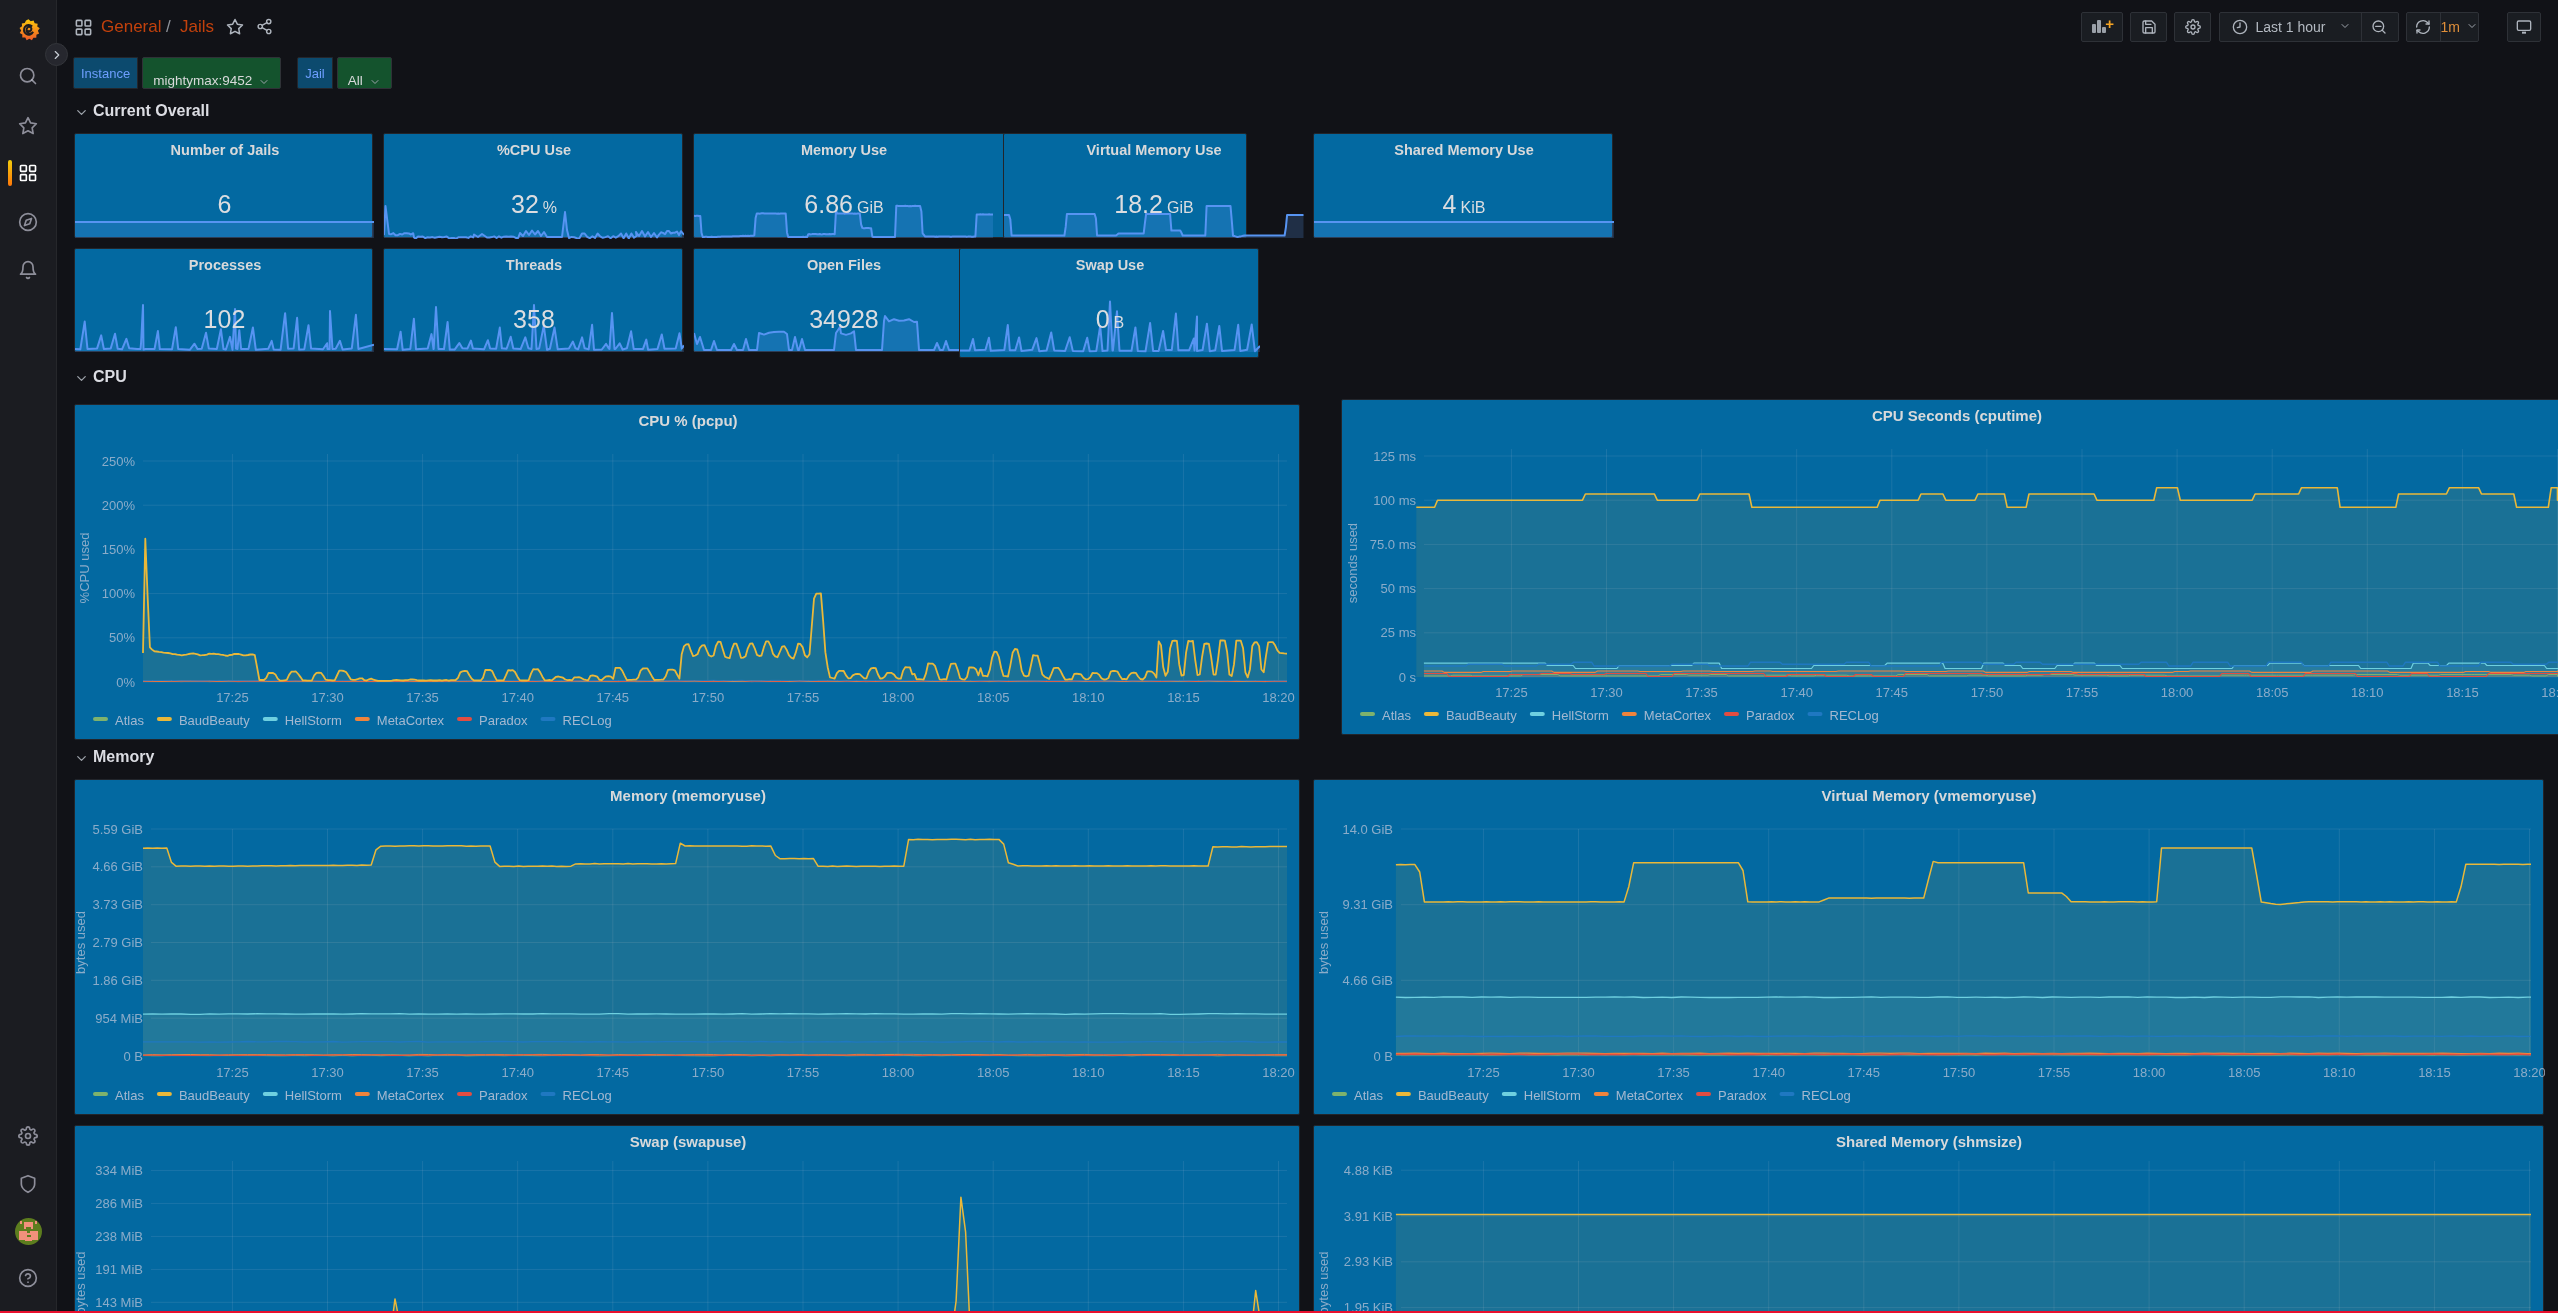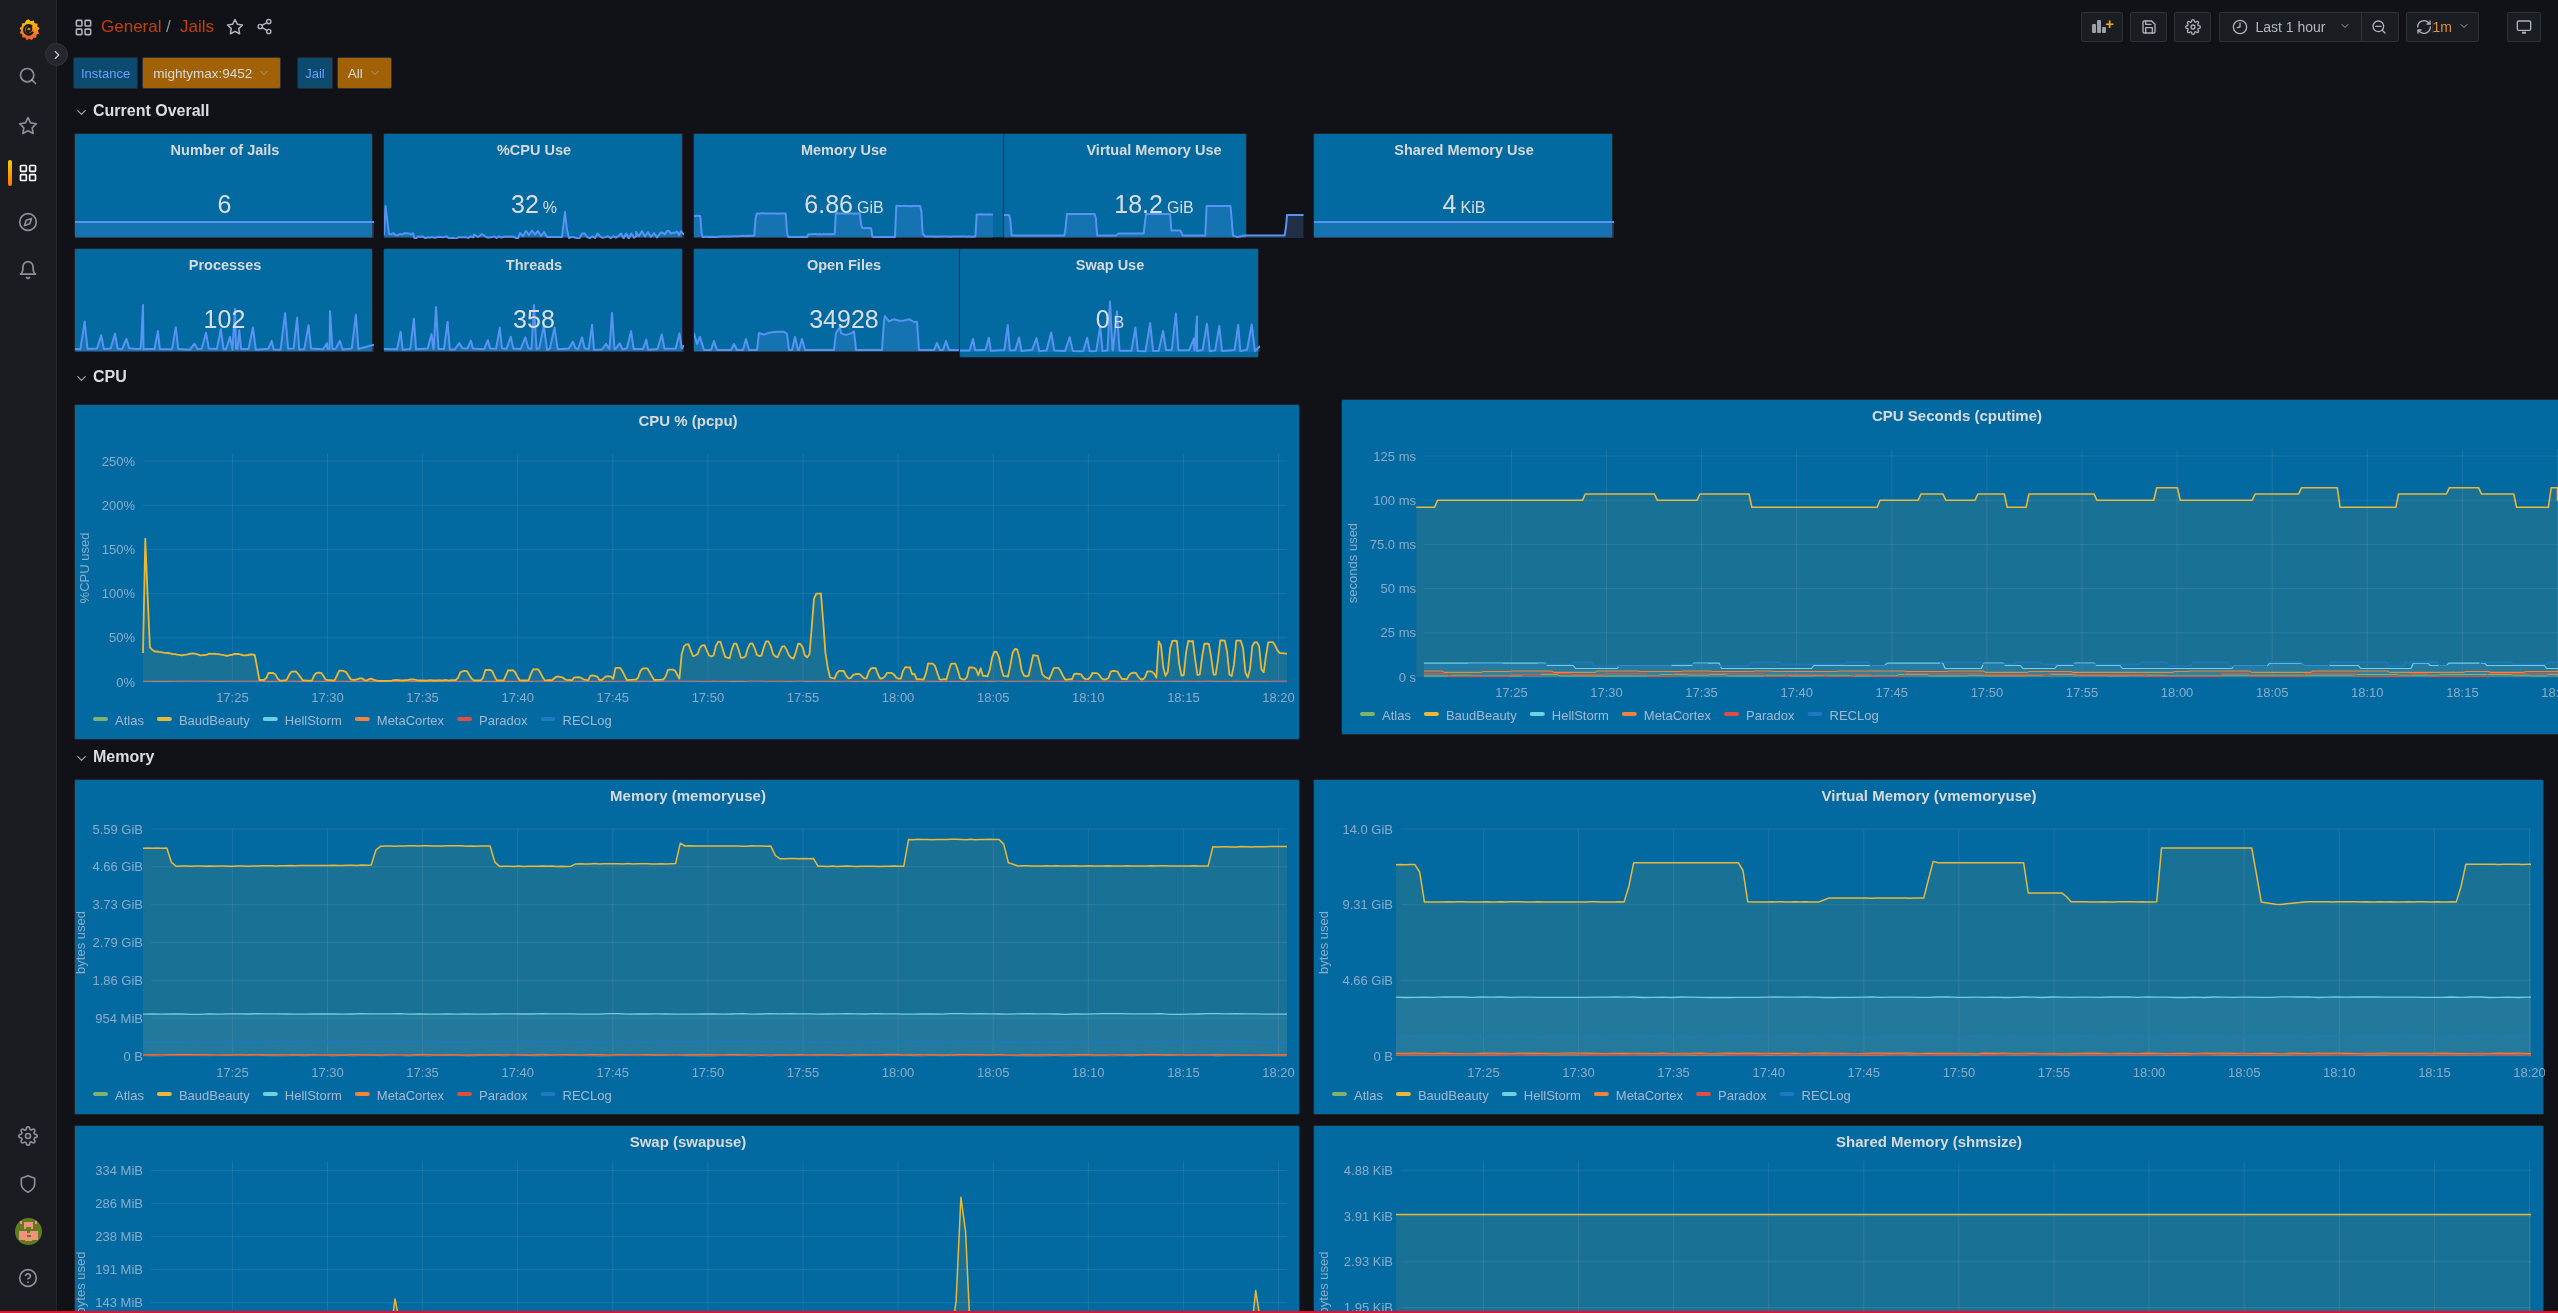--- a/index.html
+++ b/index.html
@@ -13,21 +13,21 @@
 .crumbtext{position:absolute;top:17px;font-size:17px;color:#c2410c}
 .tbtn{position:absolute;top:12px;height:30px;background:#1a1d22;border:1px solid #2e3137;border-radius:2px;display:flex;align-items:center;justify-content:center;font-size:14px}
 .ttext{font-size:14px;color:#b4bac2;font-weight:500}
 .tsep{width:1px;align-self:stretch;background:#2e3137}
 .addpanel{position:relative;width:20px;height:16px;display:inline-block}
 .apb{position:absolute;bottom:2px;width:3.5px;background:#9aa0a8;border-radius:1px}
 .b1{left:0;height:9px}.b2{left:5px;height:13px}.b3{left:10px;height:6px}
 .applus{position:absolute;right:-2px;top:-4px;color:#f6a524;font-size:15px;font-weight:bold}
 .submenu{position:absolute;left:73px;top:55px;height:36px;display:flex;align-items:center}
 .varlabel{display:inline-flex;align-items:center;height:32px;padding:0 7px;background:#0c4a6e;border:1px solid #24262c;border-radius:2px 0 0 2px;color:#6e9fff;font-size:13px;font-weight:500}
-.varvalue{display:inline-flex;align-items:center;gap:6px;height:32px;padding:0 10px;margin-left:4px;background:#a16207;border:1px solid #2f3237;border-radius:2px;color:#d8d9da;font-size:13.5px;font-weight:500}
+.varvalue{display:inline-flex;align-items:flex-end;gap:6px;height:32px;padding:0 10px;margin-left:4px;background:#14532d;border:1px solid #2f3237;border-radius:2px;color:#d8d9da;font-size:13.5px;font-weight:500}
 .caret{color:#9da3ab;display:inline-flex}
 .rowhead{position:absolute;left:74px;height:30px;display:flex;align-items:center;gap:4px;font-size:16px;font-weight:bold;color:#dcdde3}
 .rh-chev{color:#9da3ab;display:inline-flex;margin-top:2px}
 .panel{position:absolute;background:#0369a1;border:1px solid #22252b;border-radius:2px}
 .panel svg text{font-family:"Liberation Sans",sans-serif}
 .redbar{position:absolute;left:0;bottom:0;width:2558px;height:2.5px;background:#e8102e}
 </style></head><body>
 <div class="navbar">
     <div class="crumb" style="left:74px;color:#aeb4bd"><svg width="19" height="19" viewBox="0 0 24 24" fill="none" stroke="currentColor" stroke-width="2" stroke-linecap="round" stroke-linejoin="round" style="">
         <rect x="3" y="3" width="7" height="7" rx="1"></rect>
@@ -82,21 +82,21 @@
       </span>
       <span class="tsep"></span>
       <span style="display:inline-flex;align-items:center;justify-content:center;width:34px">
         <svg width="16" height="16" viewBox="0 0 24 24" fill="none" stroke="currentColor" stroke-width="2" stroke-linecap="round" stroke-linejoin="round" style="">
           <circle cx="11" cy="11" r="8"></circle>
           <line x1="21" y1="21" x2="16.65" y2="16.65"></line>
           <line x1="7" y1="11" x2="15" y2="11"></line>
         </svg>
       </span>
     </div>
-    <div class="tbtn" style="left:2406px;width:73px;color:#aeb4bd;padding:8px">
+    <div class="tbtn" style="left:2406px;width:73px;color:#aeb4bd;padding:0">
       <span style="display:inline-flex;align-items:center;justify-content:center;width:35px">
         <svg width="16" height="16" viewBox="0 0 24 24" fill="none" stroke="currentColor" stroke-width="2" stroke-linecap="round" stroke-linejoin="round" style="">
           <path d="M2.5 12a9.5 9.5 0 0 1 16.2-6.7L21 7.5"></path>
           <polyline points="21 3 21 7.5 16.5 7.5"></polyline>
           <path d="M21.5 12a9.5 9.5 0 0 1-16.2 6.7L3 17.5"></path>
           <polyline points="3 21 3 16.5 7.5 16.5"></polyline>
         </svg>
       </span>
       <span class="tsep"></span>
       <span style="display:inline-flex;align-items:center;justify-content:center;flex:1;gap:6px">

